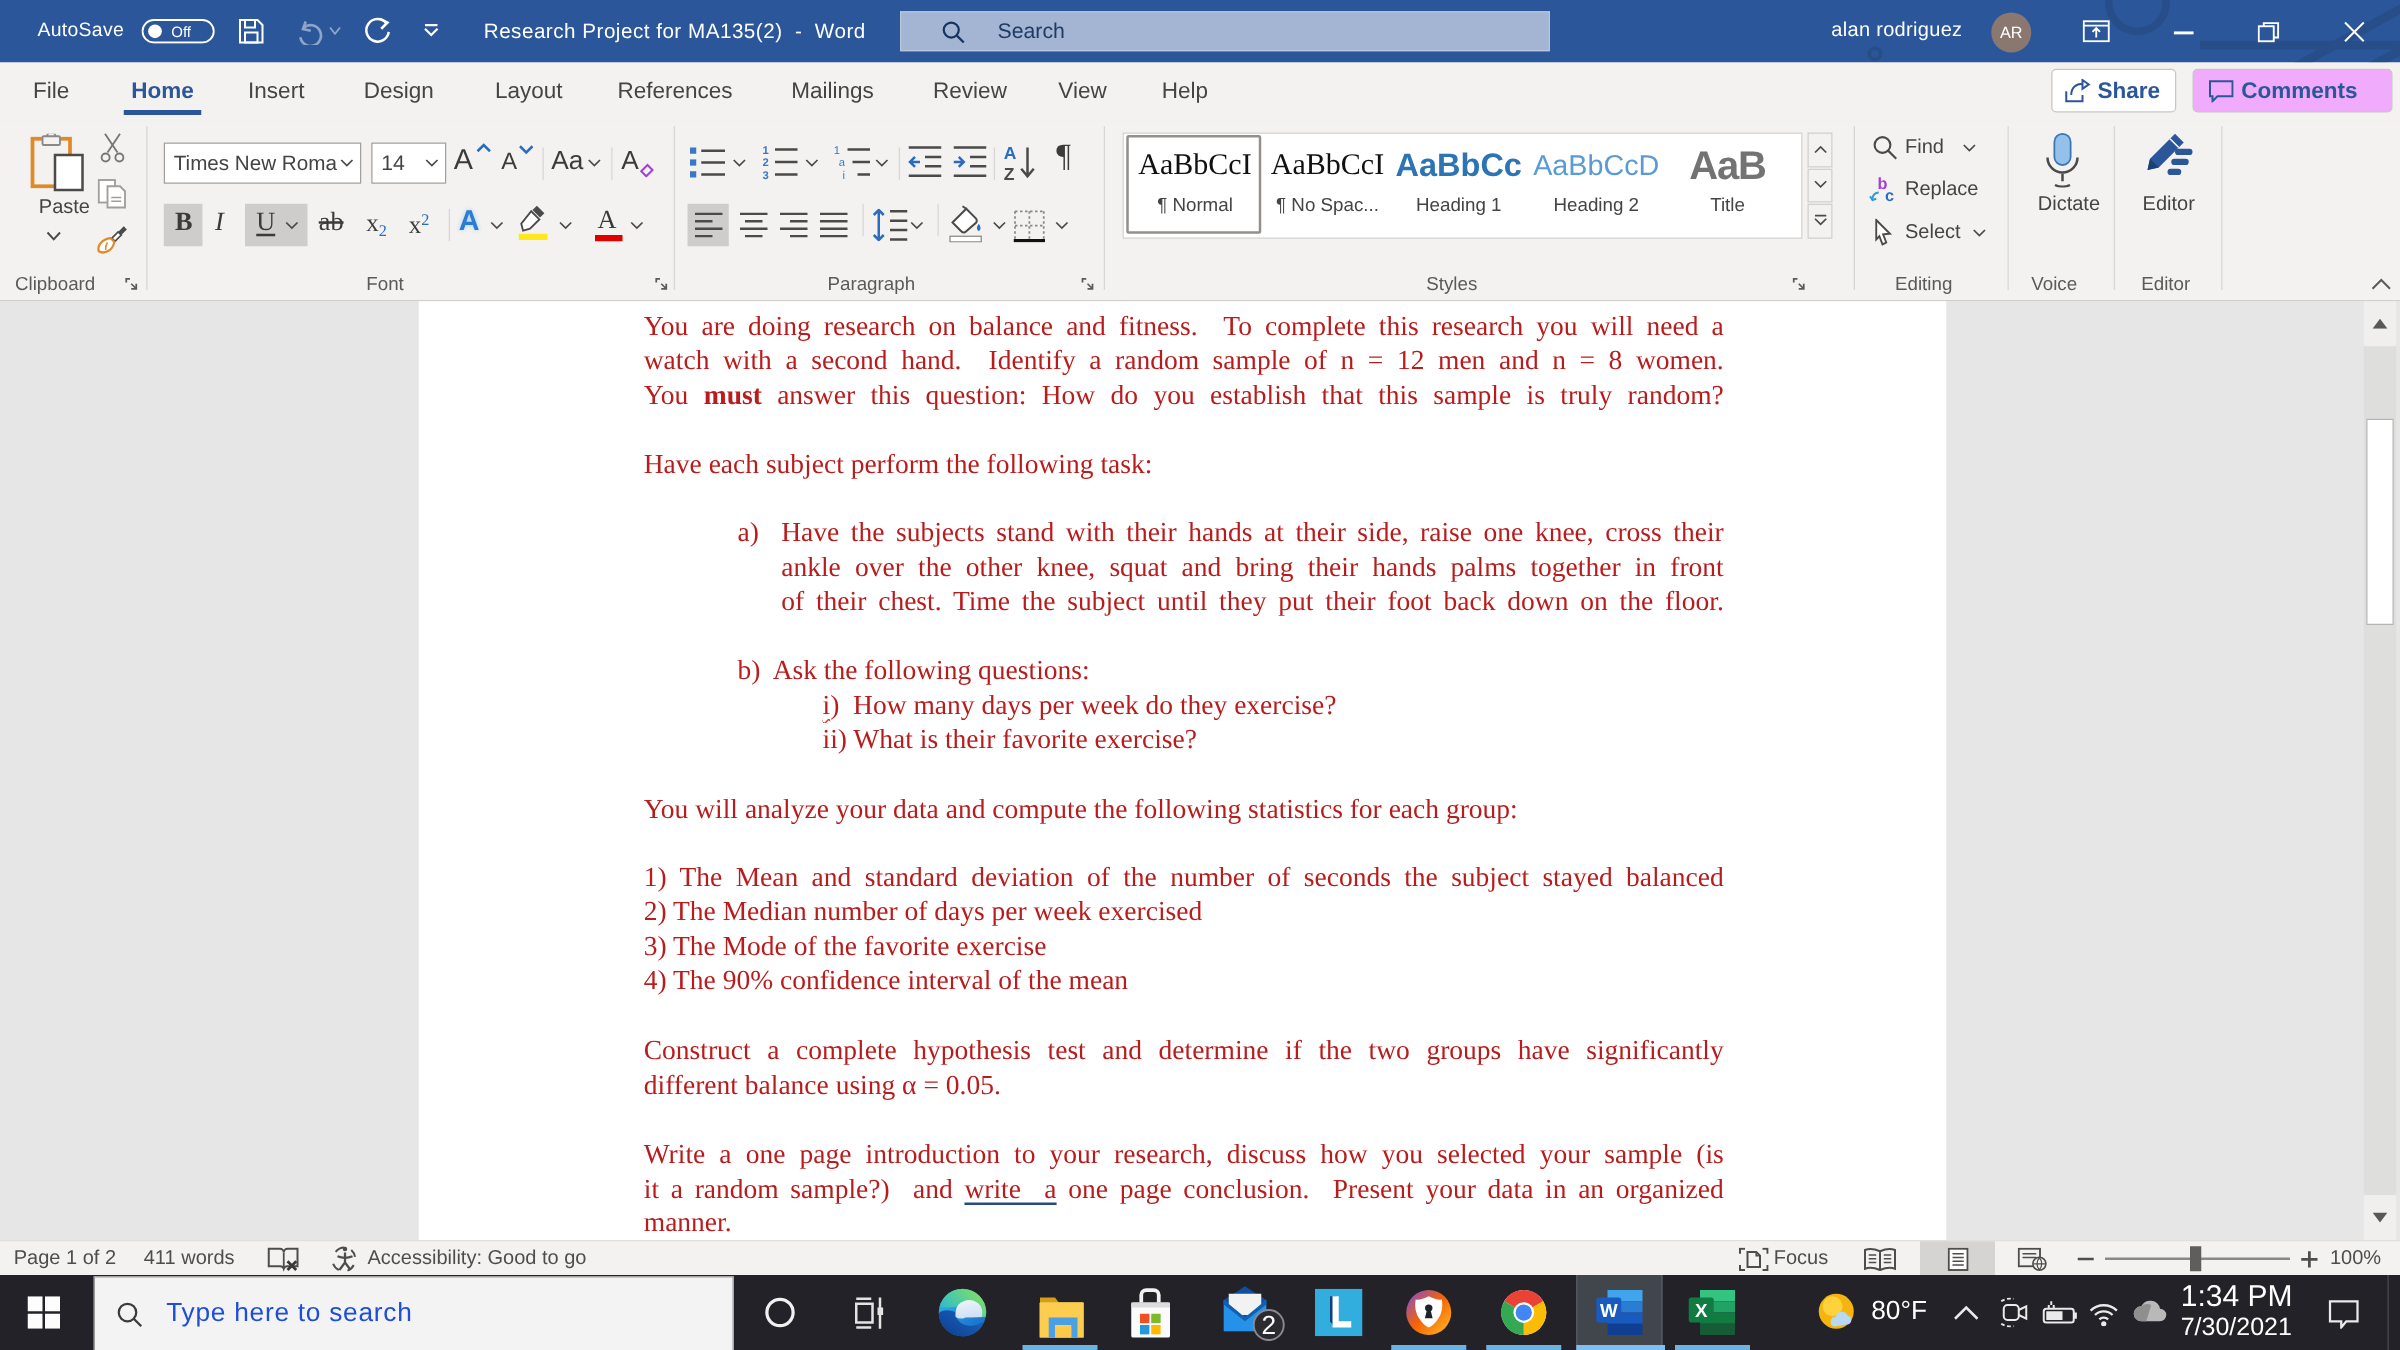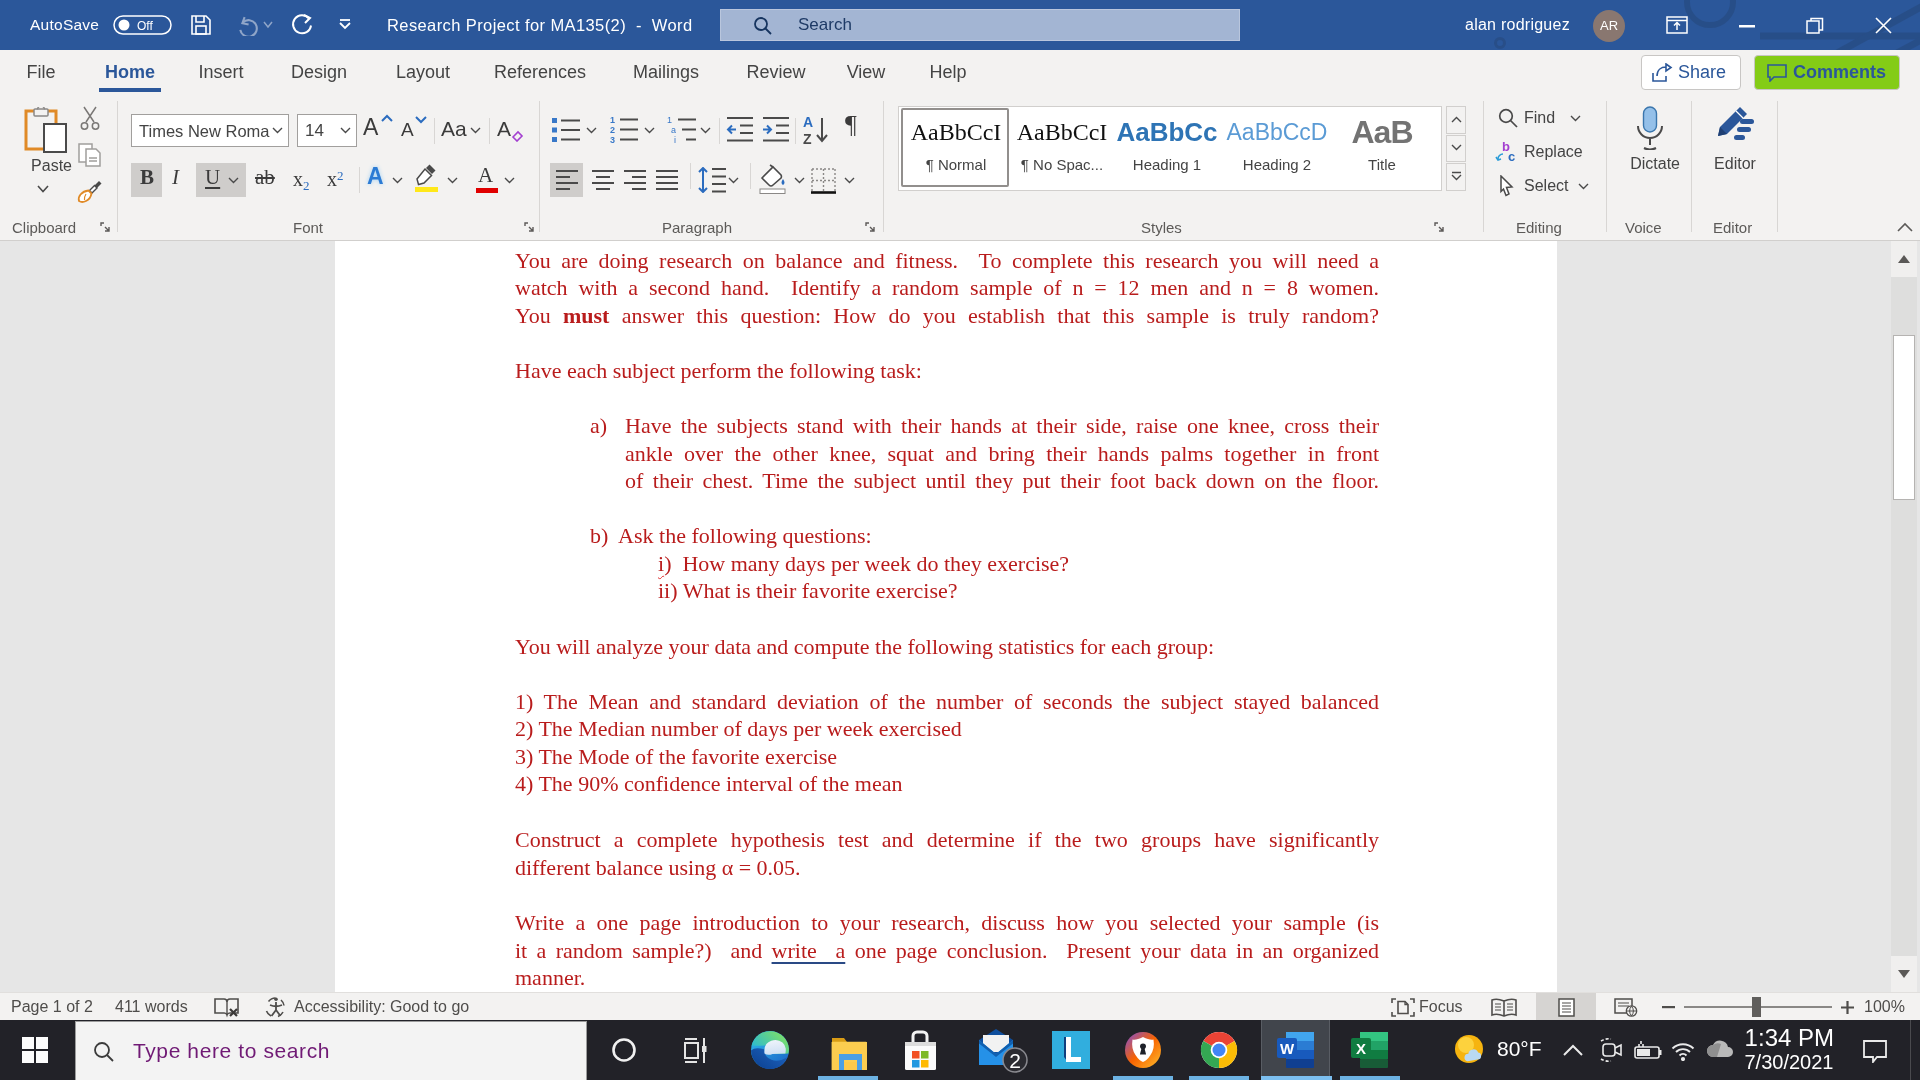--- a/index.html
+++ b/index.html
@@ -127,23 +127,23 @@
     <div class="tab" style="left:616px;width:100px">Mailings</div>
     <div class="tab" style="left:732px;width:88px">Review</div>
     <div class="tab" style="left:836px;width:60px">View</div>
     <div class="tab" style="left:918px;width:60px">Help</div>
 
     <div class="abs" style="left:1641px;top:5px;width:100px;height:35px;background:#fff;border:1px solid #c8c6c4;border-radius:4px">
       <svg class="abs" width="22" height="20" style="left:9px;top:7px" viewBox="0 0 22 20">
         <path d="M2 10 v8 h13 v-5" fill="none" stroke="#2b579a" stroke-width="1.6"></path>
         <path d="M6 13 c0-6 4-9 9-9 M15 1 l5 3.5 l-5 3.5 z" fill="none" stroke="#2b579a" stroke-width="1.6"></path>
       </svg>
-      <div class="abs" style="left:36px;top:0;line-height:33px;font-size:18px;color:#2b579a;font-weight:400">Share</div>
+      <div class="abs" style="left:36px;top:0;line-height:33px;font-size:18px;color:#2b579a;font-weight:700">Share</div>
     </div>
-    <div class="abs" style="left:1754px;top:5px;width:146px;height:35px;background:#84cc16;border:1px solid #c8c6c4;border-radius:4px">
+    <div class="abs" style="left:1754px;top:5px;width:160px;height:35px;background:#f0abfc;border:1px solid #c8c6c4;border-radius:4px">
       <svg class="abs" width="20" height="18" style="left:12px;top:8px" viewBox="0 0 20 18">
         <path d="M1 1 h18 v12 h-12 l-4 4 v-4 h-2 z" fill="none" stroke="#2b579a" stroke-width="1.6"></path>
       </svg>
       <div class="abs" style="left:38px;top:0;line-height:33px;font-size:18px;color:#2b579a;font-weight:700">Comments</div>
     </div>
   </div>
 
   <div id="ribbon">
     <div class="gdiv" style="left:117px"></div>
     <div class="gdiv" style="left:539px"></div>
@@ -559,21 +559,21 @@
         <path d="M1 7.5 h13 M7.5 1 v13" stroke="#4f4d4b" stroke-width="2.2"></path>
       </svg>
   </div>
 
   <div id="taskbar">
     <div id="tsearch">
       <svg class="abs" width="22" height="22" style="left:17px;top:19px" viewBox="0 0 22 22">
         <circle cx="9" cy="9" r="7" fill="none" stroke="#3b3b3b" stroke-width="1.8"></circle>
         <path d="M14 14 L20 20" stroke="#3b3b3b" stroke-width="1.8"></path>
       </svg>
-      <div class="abs" style="left:57px;top:0;line-height:57px;font-size:21px;letter-spacing:.6px;color:#701a75">Type here to search</div>
+      <div class="abs" style="left:57px;top:0;line-height:57px;font-size:21px;letter-spacing:.6px;color:#1d4ed8">Type here to search</div>
     </div>
 
     <svg class="abs" width="26" height="26" style="left:22px;top:17px">
       <rect x="0" y="0" width="12" height="12" fill="#fdfdfd"></rect>
       <rect x="14" y="0" width="12" height="12" fill="#fdfdfd"></rect>
       <rect x="0" y="14" width="12" height="12" fill="#fdfdfd"></rect>
       <rect x="14" y="14" width="12" height="12" fill="#fdfdfd"></rect>
     </svg>
 
     <svg class="abs" width="28" height="28" style="left:610px;top:16px" viewBox="0 0 28 28">

